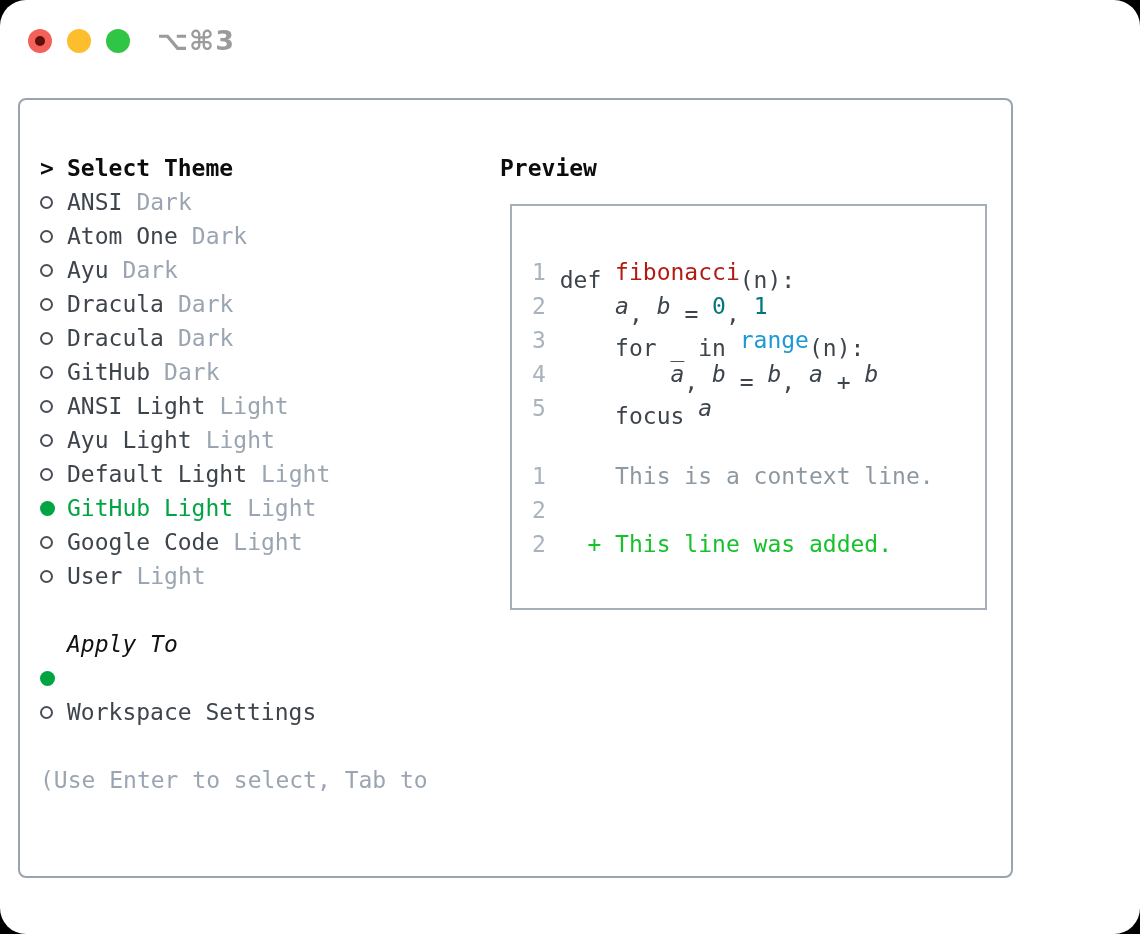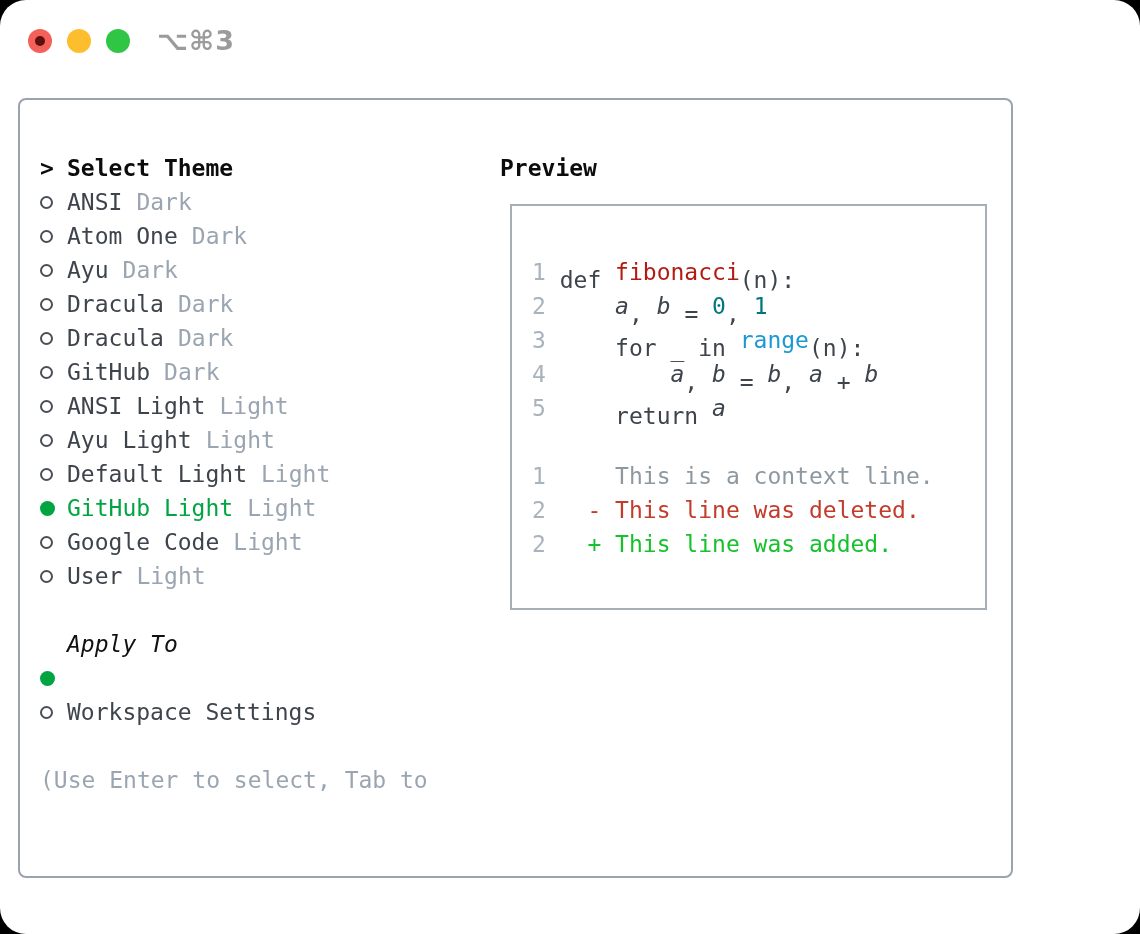--- a/index.html
+++ b/index.html
@@ -186,24 +186,24 @@
     <div class="row preview-header">
       <span class="header-label">Preview</span>
     </div>
 
     <div class="preview-box">
       <div id="code-lines">
           <div class="cline"><span class="lnum">1</span><span> </span><span class="tk-plain">def </span><span class="tk-func">fibonacci</span><span class="tk-plain">(n):</span></div>
           <div class="cline"><span class="lnum">2</span><span> </span><span class="tk-plain">    </span><span class="tk-var">a</span><span class="tk-plain">, </span><span class="tk-var">b</span><span class="tk-plain"> = </span><span class="tk-num">0</span><span class="tk-plain">, </span><span class="tk-num">1</span></div>
           <div class="cline"><span class="lnum">3</span><span> </span><span class="tk-plain">    for _ in </span><span class="tk-builtin">range</span><span class="tk-plain">(n):</span></div>
           <div class="cline"><span class="lnum">4</span><span> </span><span class="tk-plain">        </span><span class="tk-var">a</span><span class="tk-plain">, </span><span class="tk-var">b</span><span class="tk-plain"> = </span><span class="tk-var">b</span><span class="tk-plain">, </span><span class="tk-var">a</span><span class="tk-plain"> + </span><span class="tk-var">b</span></div>
-          <div class="cline"><span class="lnum">5</span><span> </span><span class="tk-plain">    return </span><span class="tk-var">a</span></div>
+          <div class="cline"><span class="lnum">5</span><span> </span><span class="tk-plain">    focus </span><span class="tk-var">a</span></div>
         </div>
       <div class="blank-line"></div>
       <div id="diff-lines">
           <div class="cline"><span class="lnum">1</span><span> </span><span class="tk-context">    This is a context line.</span></div>
-          <div class="cline"><span class="lnum">2</span><span> </span><span class="tk-deleted">  - This line was deleted.</span></div>
+          <div class="cline"><span class="lnum">2</span><span> </span></div>
           <div class="cline"><span class="lnum">2</span><span> </span><span class="tk-added">  + This line was added.</span></div>
         </div>
     </div>
 
   </div>
 </div>
 
 </body></html>

